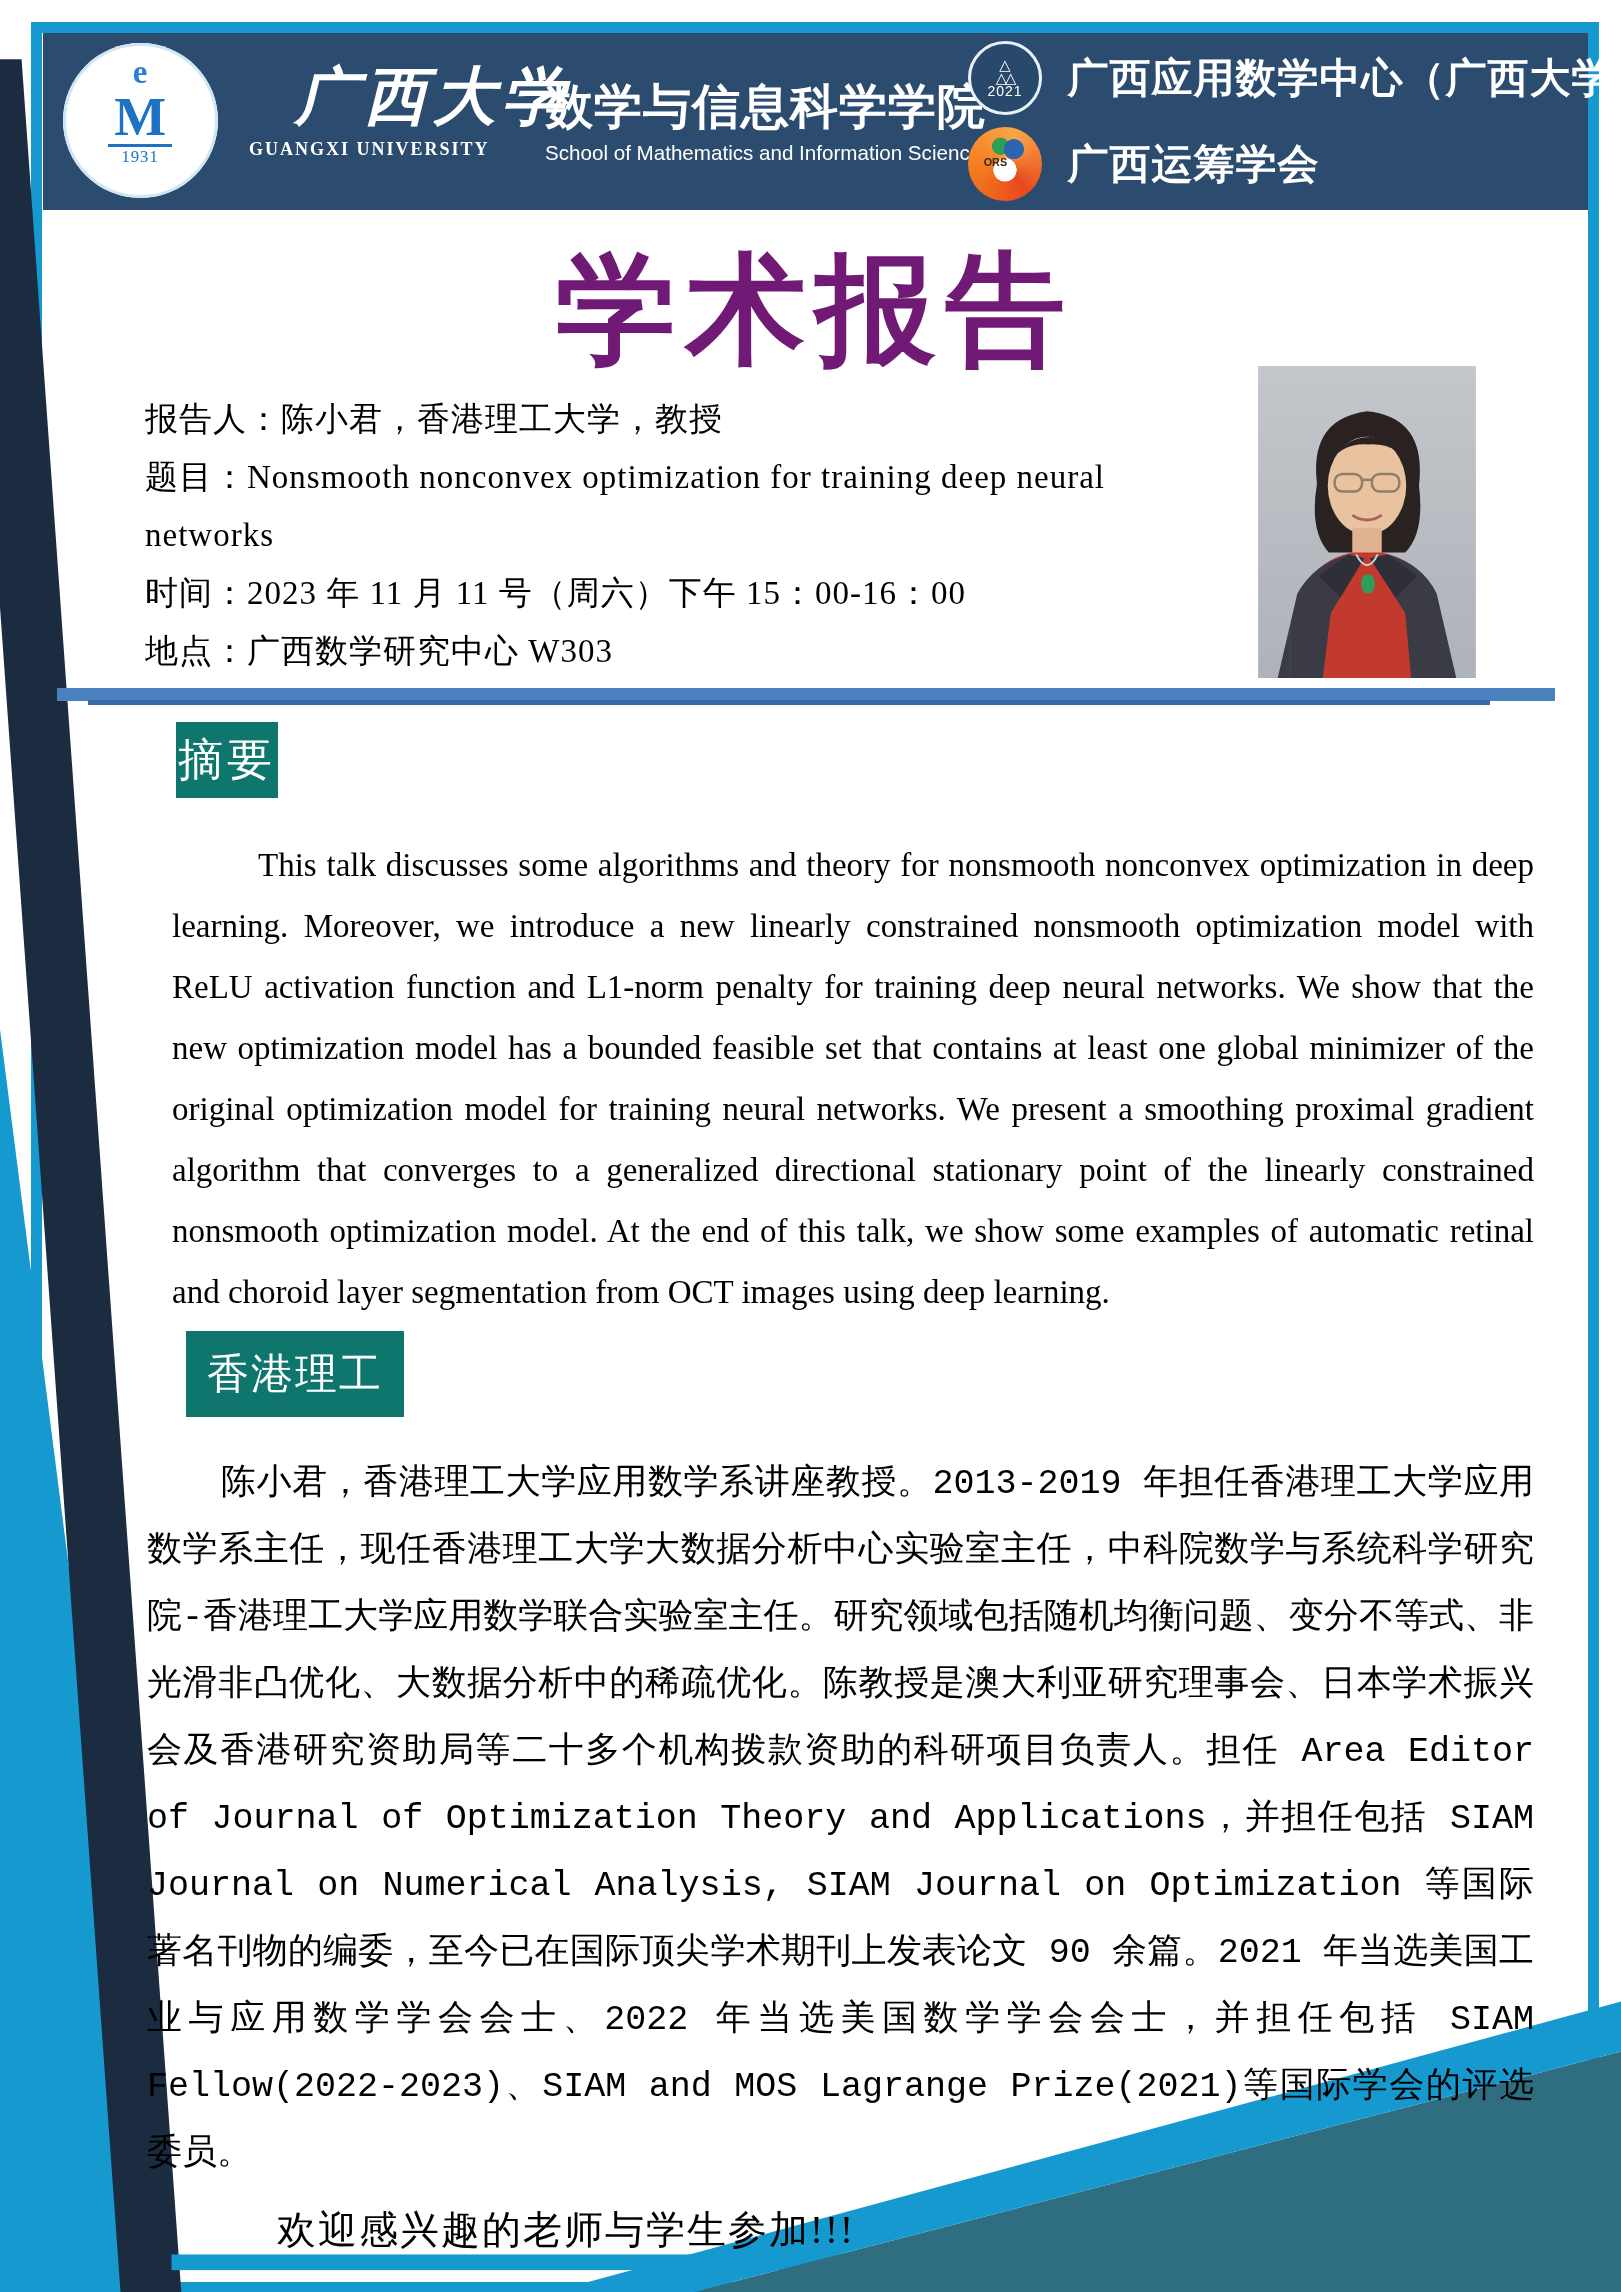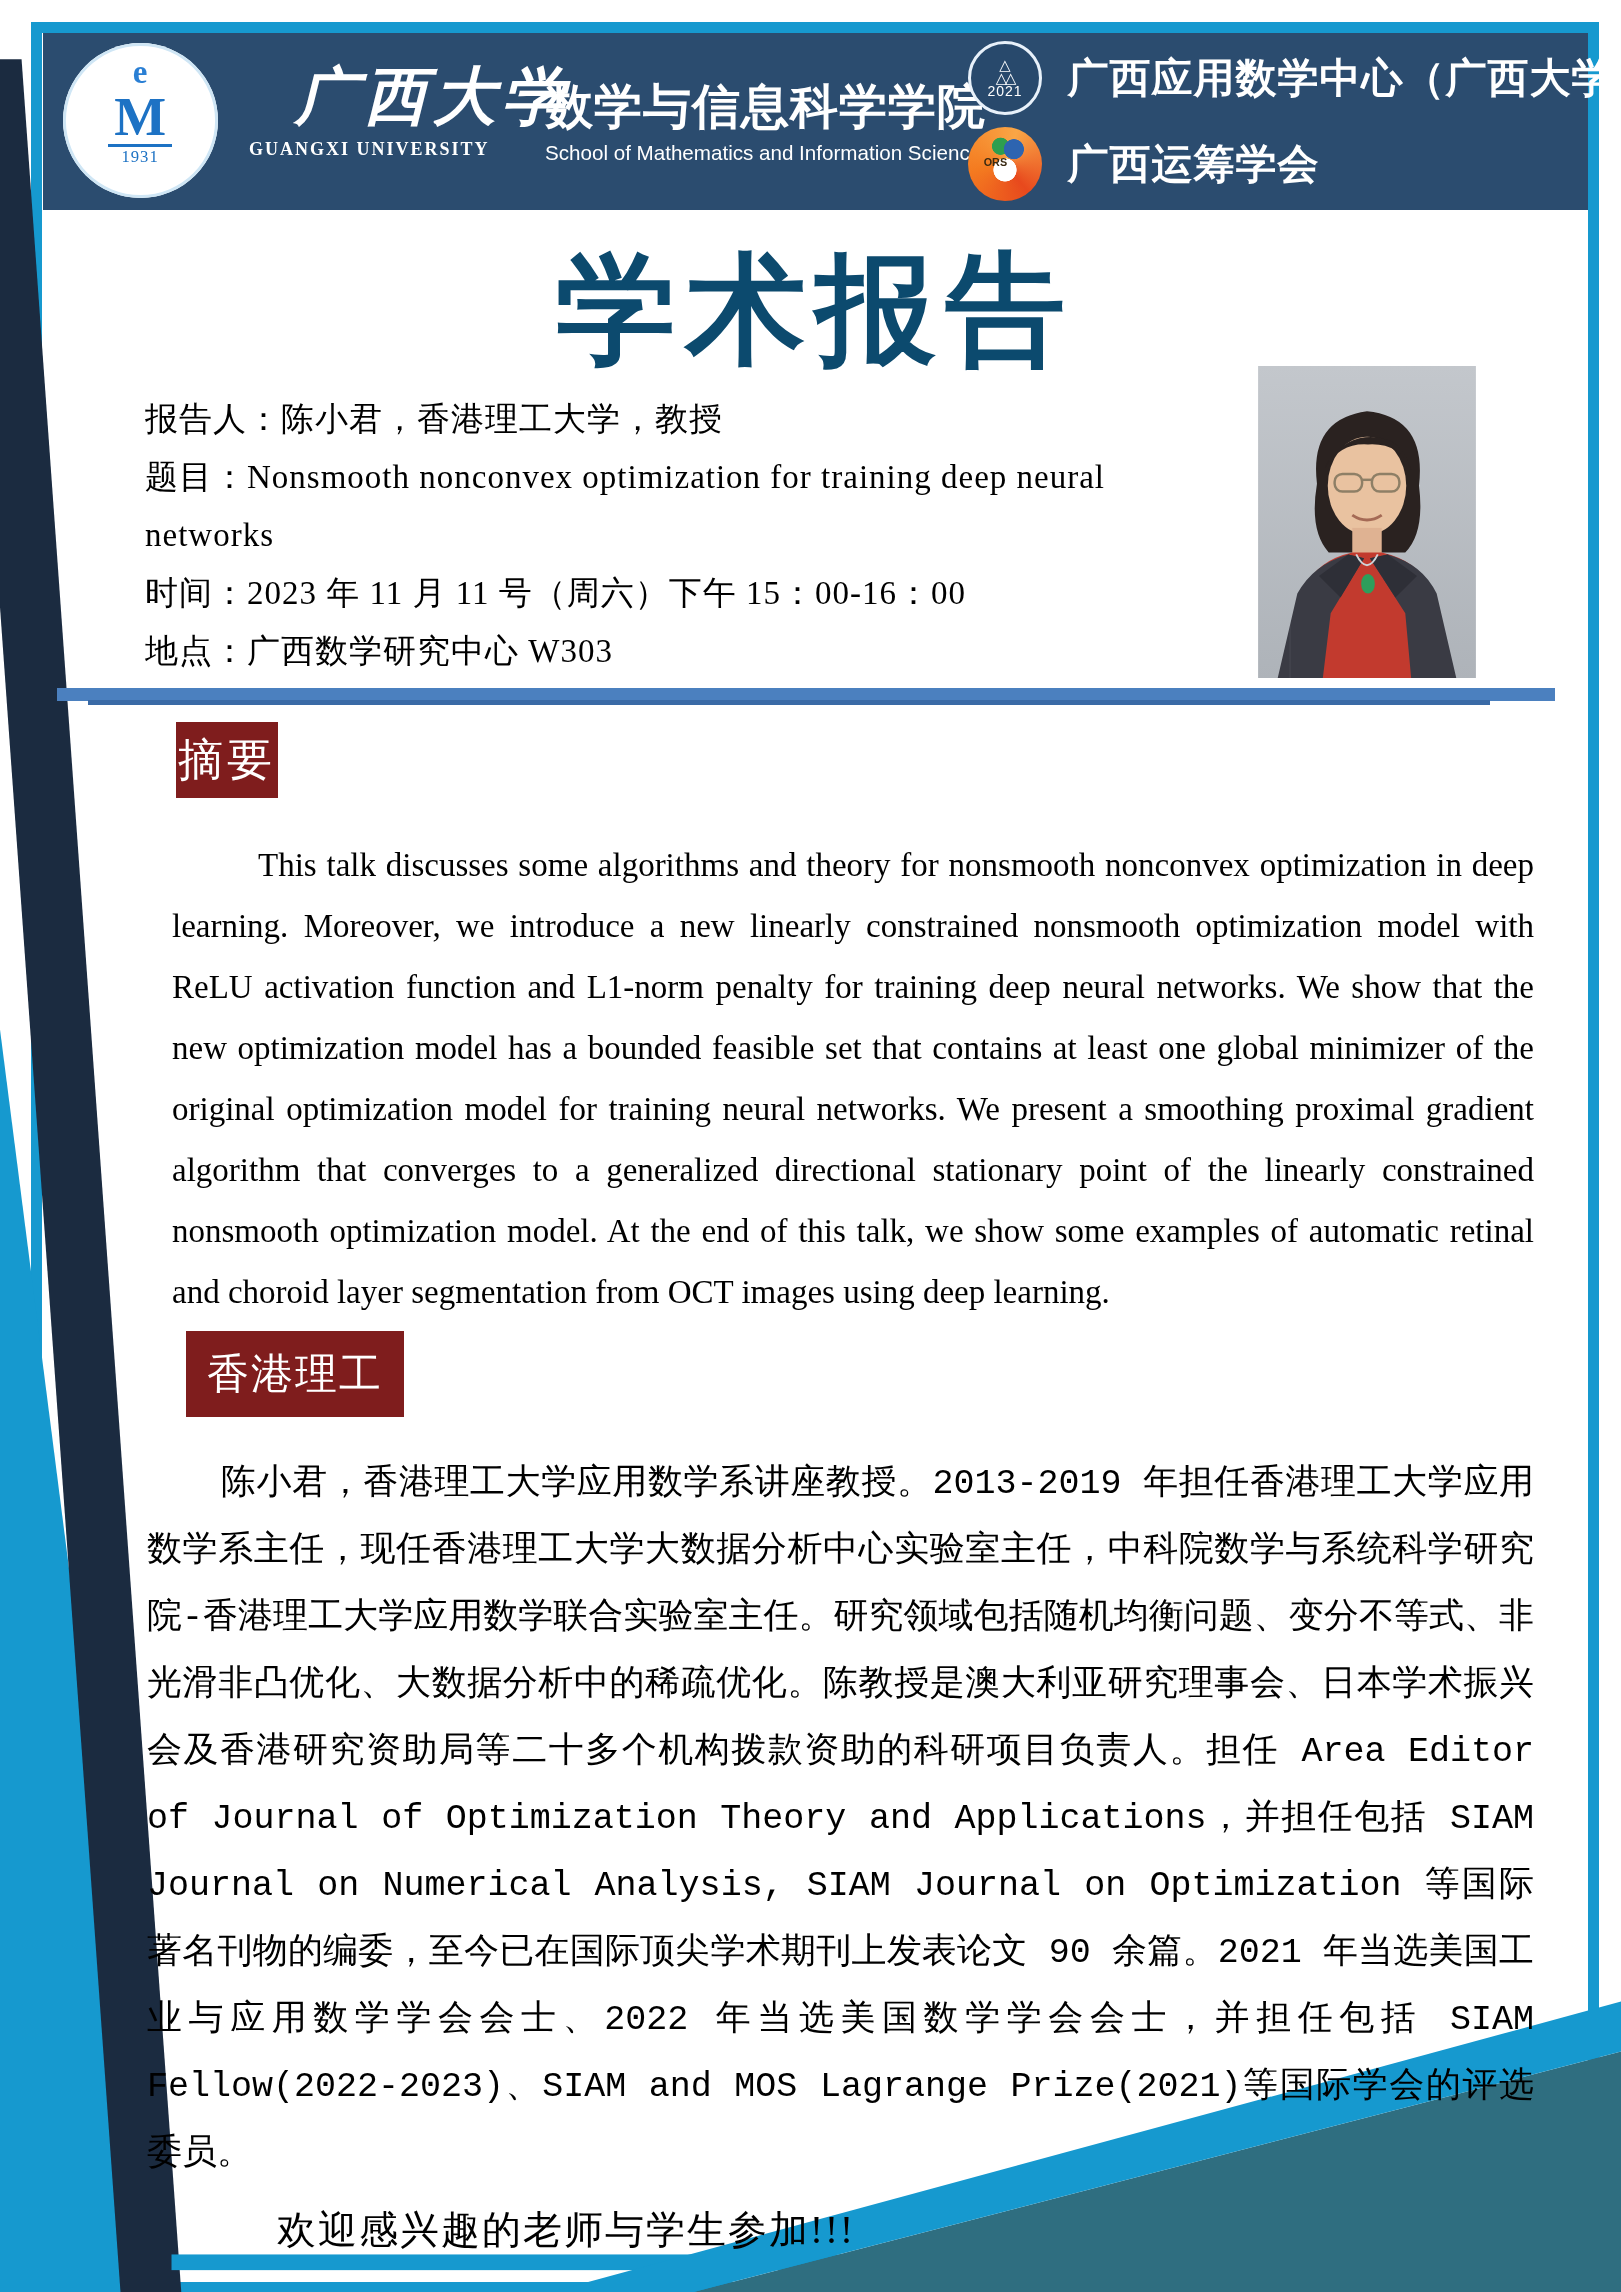--- a/index.html
+++ b/index.html
@@ -33,28 +33,28 @@
   .p-logo.triangles .tri2{font-size:14.7px;line-height:13.7px;letter-spacing:-2px;}
   .p-logo.triangles .p-year{font-size:14px;line-height:10.8px;letter-spacing:1px;text-align:center;}
   .p-logo.phoenix{position:relative;background:
       radial-gradient(circle at 62% 30%,#2d64b0 0 14%,transparent 15%),
       radial-gradient(circle at 44% 26%,#2e9e4f 0 12%,transparent 13%),
       radial-gradient(circle at 50% 58%,#ffffff 0 20%,transparent 21%),
       conic-gradient(from 140deg,#e8491d,#f47b20,#f9a646,#e8491d);}
   .p-logo.phoenix .ors{position:absolute;left:15.7px;top:29px;font-size:10.8px;color:#3a2a12;font-weight:bold;}
   
   .title{position:absolute;left:43px;width:1545px;top:237px;margin:0;text-align:center;
-         color:#0c4a6e;font-size:120px;font-weight:bold;letter-spacing:9.8px;line-height:147px;}
+         color:#701a75;font-size:120px;font-weight:bold;letter-spacing:9.8px;line-height:147px;}
   .info{position:absolute;left:145px;top:390px;width:1078px;font-size:33px;color:#000;}
   .info p{margin:0;line-height:58px;letter-spacing:1px;}
   .photo{position:absolute;left:1258px;top:366px;width:218px;height:313px;}
   .divider{position:absolute;left:57px;top:688px;width:1498px;height:12.7px;background:#4b80bf;}
   .divider-shadow{position:absolute;left:88px;top:700px;width:1402px;height:4.9px;background:#3a6aa6;}
   
-  .badge{position:absolute;background:#7f1d1d;color:#ffffff;text-align:center;}
+  .badge{position:absolute;background:#0f766e;color:#ffffff;text-align:center;}
   .abstract-badge{left:176px;top:722px;width:102px;height:76px;font-size:45px;line-height:76px;letter-spacing:3.9px;}
   .bio-badge{left:186px;top:1331px;width:218px;height:86px;font-size:42px;line-height:86px;letter-spacing:2px;}
   .abstract-body{position:absolute;left:172px;top:835px;width:1362px;margin:0;
                  font-size:33px;line-height:61px;text-align:justify;text-indent:86px;color:#000;}
   .bio-body{position:absolute;left:147px;top:1451px;width:1387px;margin:0;
             font-family:"Liberation Mono","DejaVu Sans Mono",monospace;
             font-size:35px;line-height:67px;text-align:justify;text-indent:74px;color:#000;}
   .closing{position:absolute;left:277px;top:2203px;margin:0;font-size:39px;color:#000;letter-spacing:2px;}
 </style>
 </head>

